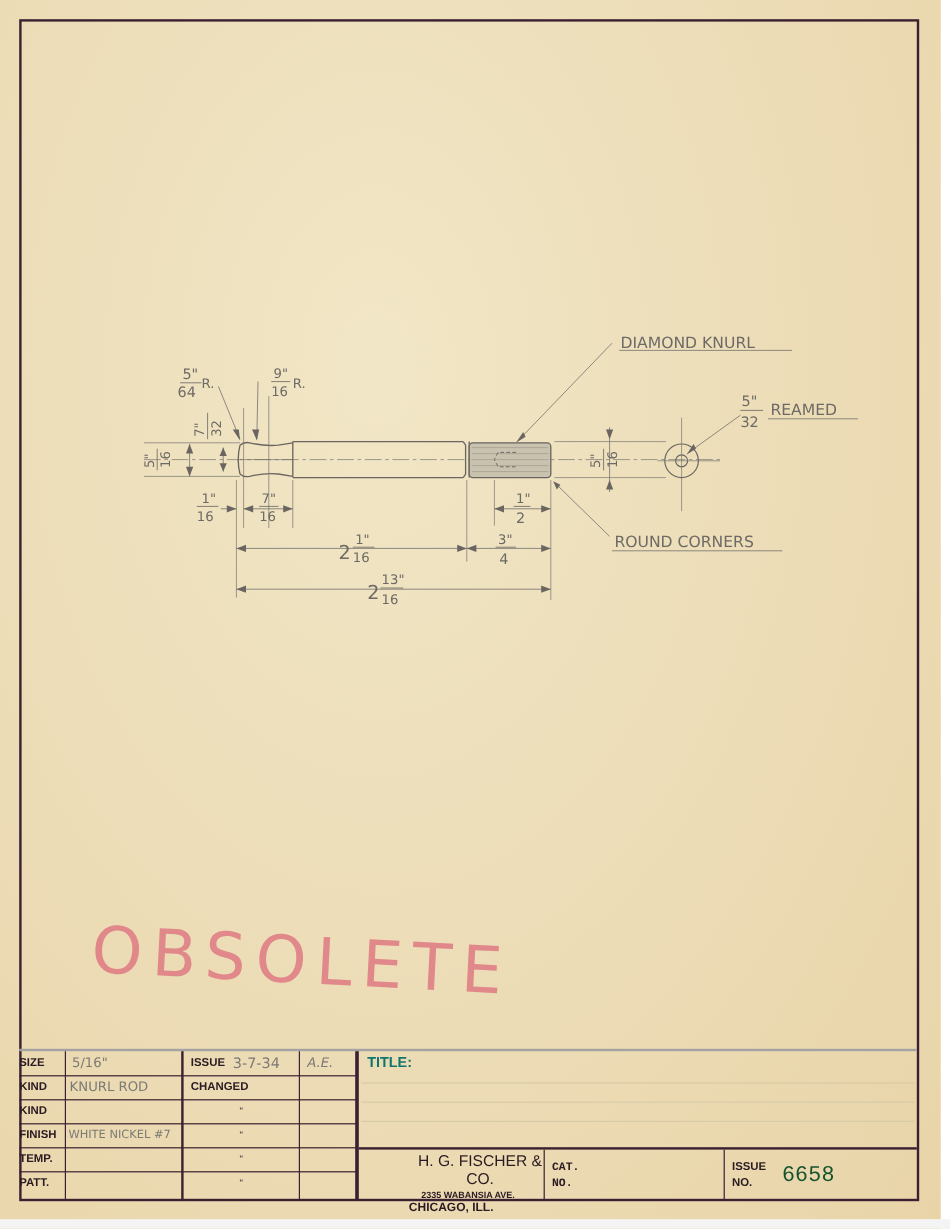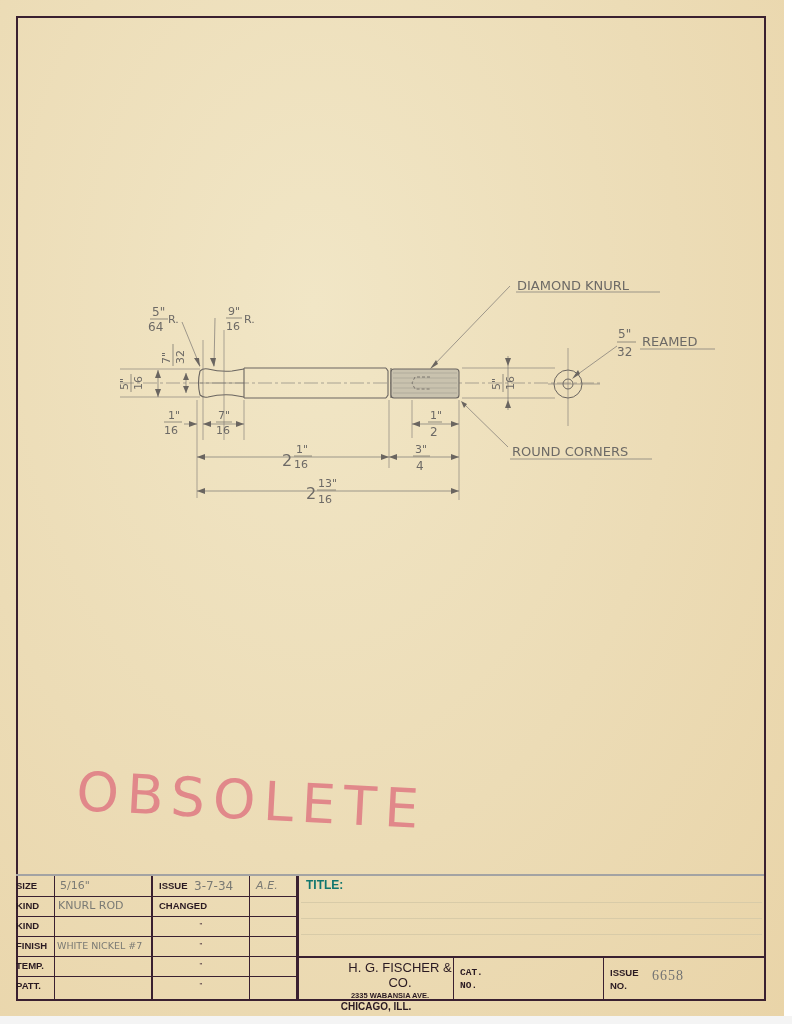--- a/index.html
+++ b/index.html
@@ -42,21 +42,21 @@
     .ruled { position: absolute; left: 2px; right: 2px; height: 1px; background: #d8cba8; }
     .bottom-row { position: absolute; left: 283px; top: 80px; width: 465px; height: 44px; border-top: 2px solid #3a2030; box-sizing: border-box; }
     .company { position: absolute; left: 0; top: 0; width: 155px; height: 42px; text-align: center; border-right: 1px solid #3a2030; box-sizing: border-box; }
     .company .n { font-size: 13px; color: #2a1a22; margin-top: 2px; margin-left: 48px; }
     .company .a { font-size: 7.5px; font-weight: bold; color: #2a1a22; margin-top: 1px; padding-left: 28px; }
     .company .c { font-size: 10px; font-weight: bold; color: #2a1a22; margin-top: 1px; }
     .cat { position: absolute; left: 155px; top: 0; width: 150px; height: 42px; border-right: 1px solid #3a2030; box-sizing: border-box; }
     .cat .l { position: absolute; left: 6px; top: 8px; font-weight: bold; font-size: 9.5px; color: #2a1a22; line-height: 13px; font-family: Liberation Mono, monospace; }
     .part { position: absolute; left: 305px; top: 0; width: 158px; height: 42px; }
     .part .l { position: absolute; left: 6px; top: 8px; font-weight: bold; font-size: 9.5px; color: #2a1a22; line-height: 13px; }
-    .part .v { position: absolute; left: 48px; top: 10px; font-family: Liberation Serif, serif; font-size: 14px; color: #737373; letter-spacing: 1px; }
+    .part .v { position: absolute; left: 48px; top: 10px; font-family: Liberation Sans, sans-serif; font-size: 18px; color: #14532d; letter-spacing: 1px; }
   </style>
 </head>
 <body>
 
 <div class="paper"></div>
 <div class="right-edge"></div>
 <div class="bottom-edge"></div>
 <div class="frame"></div>
 
 <svg class="drawing" width="792" height="1024" stroke="#7a7672" fill="none" stroke-width="1">

